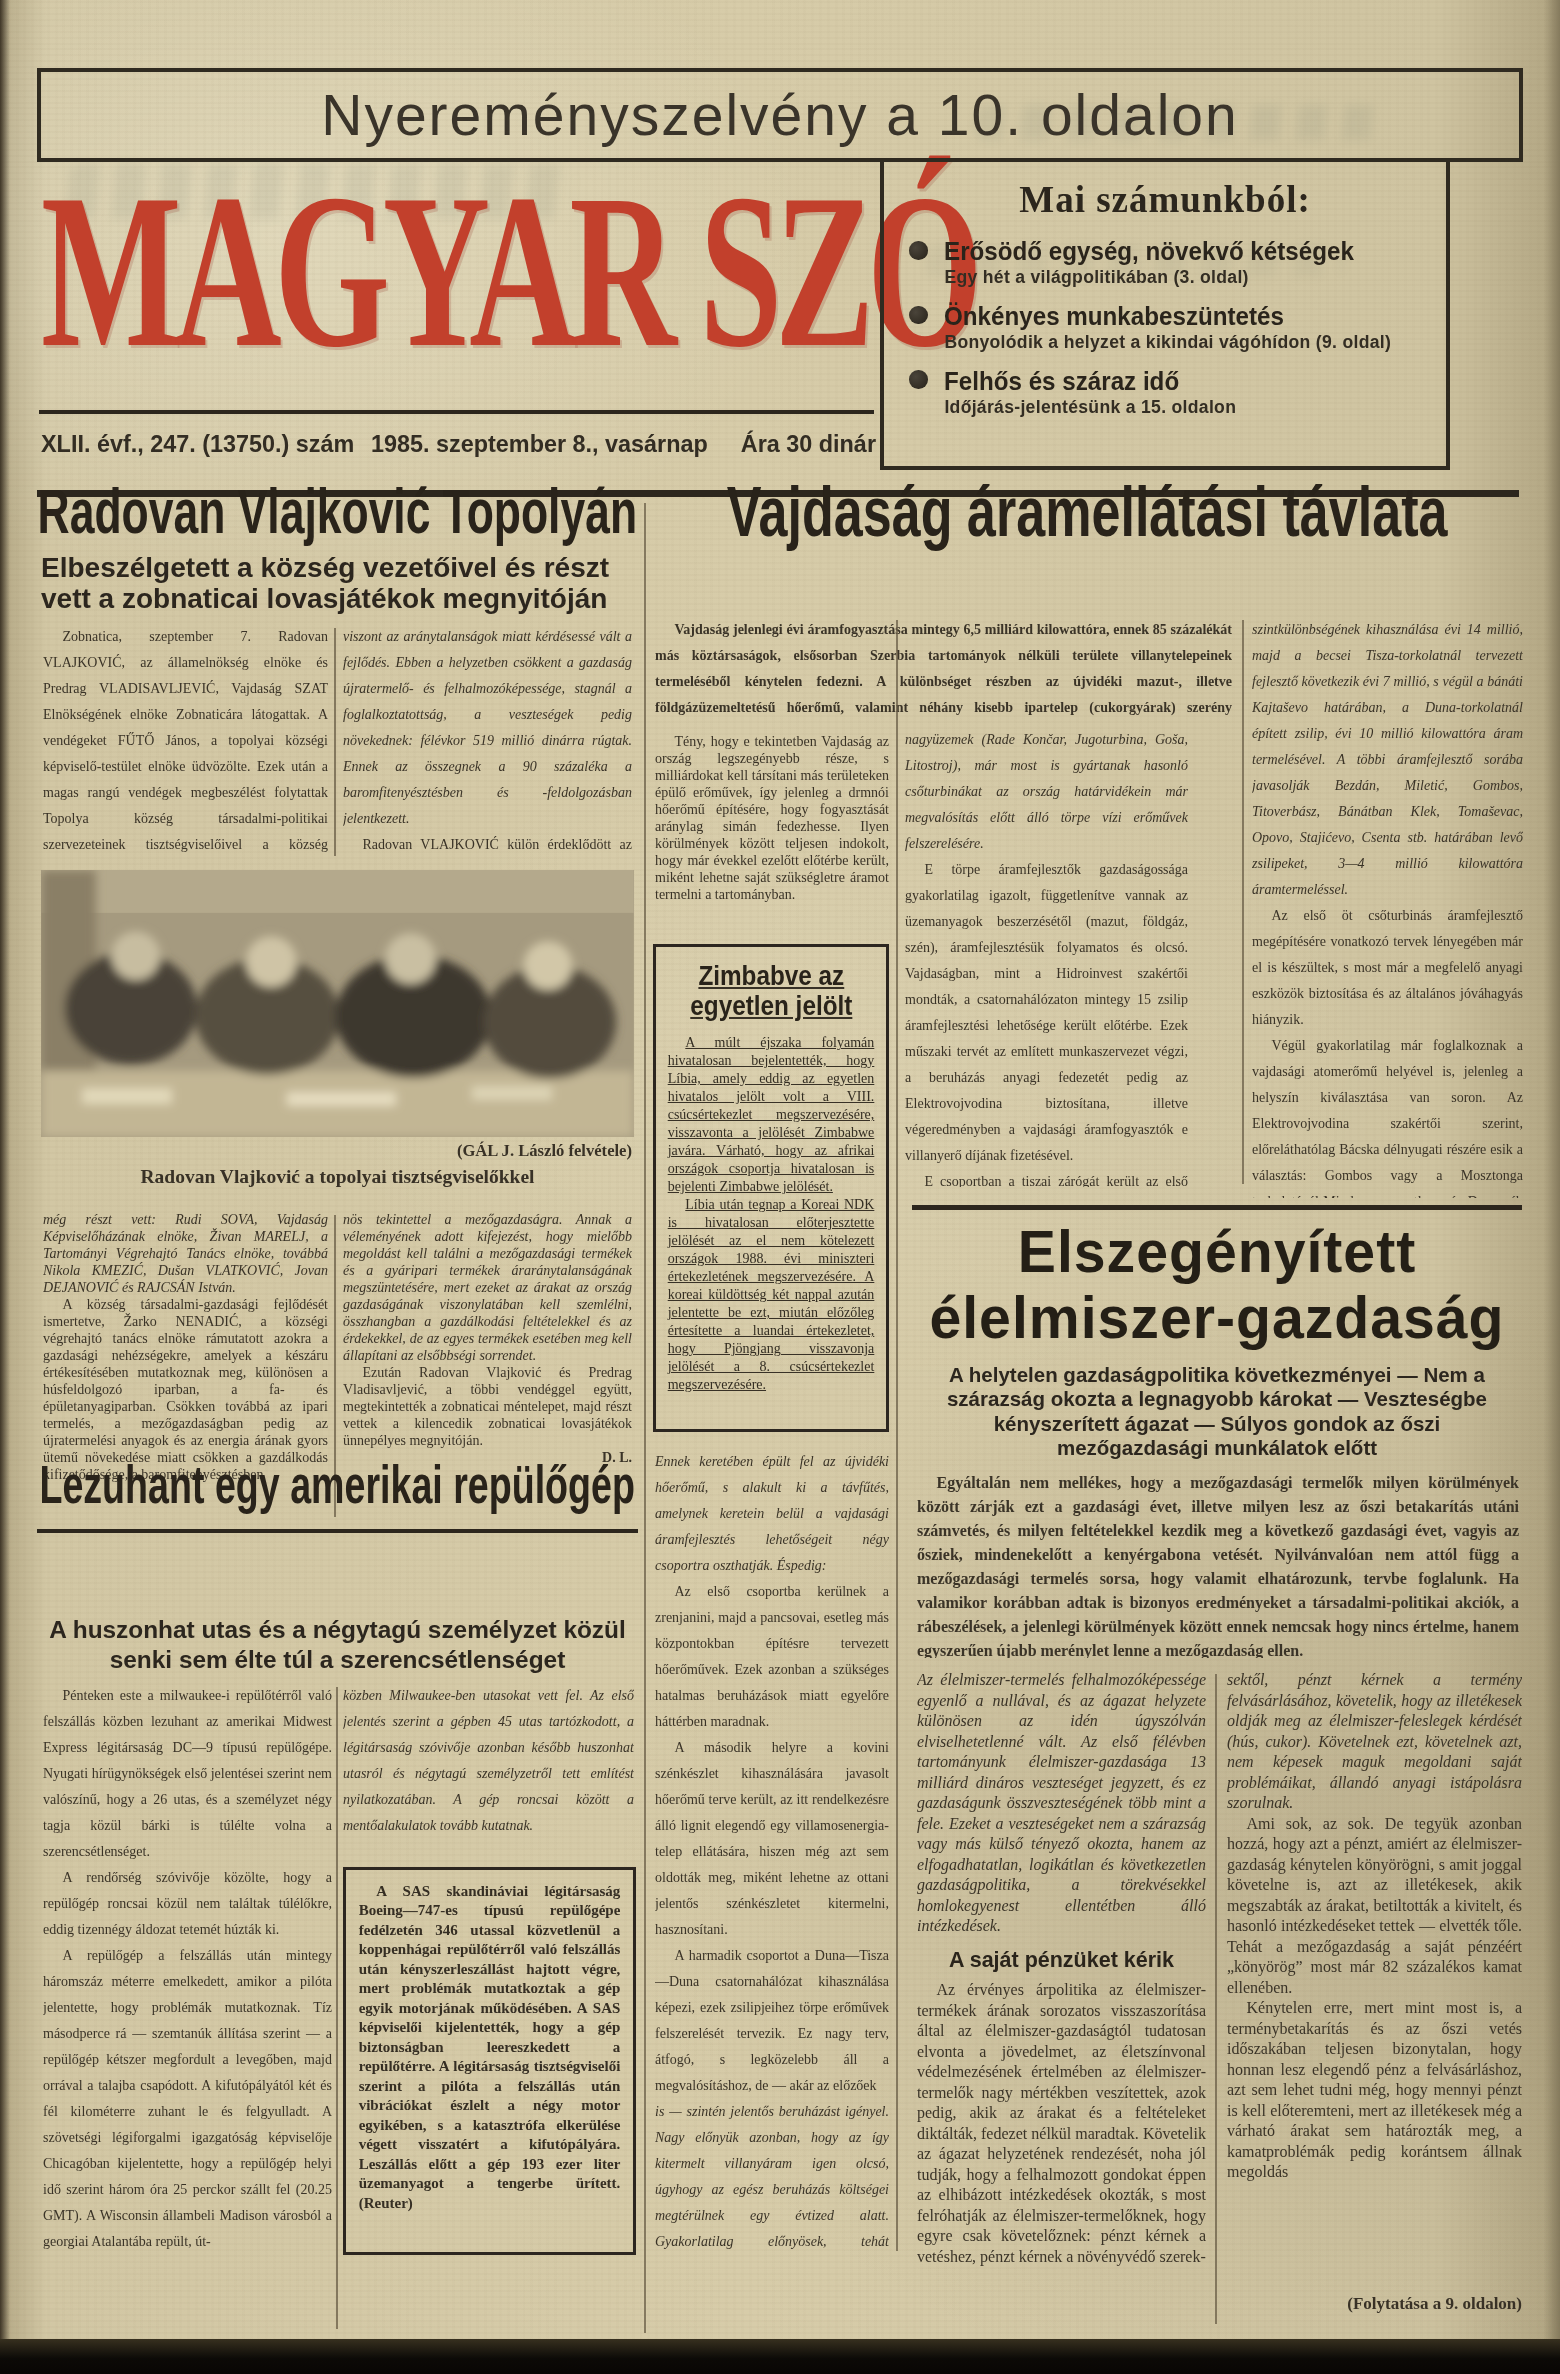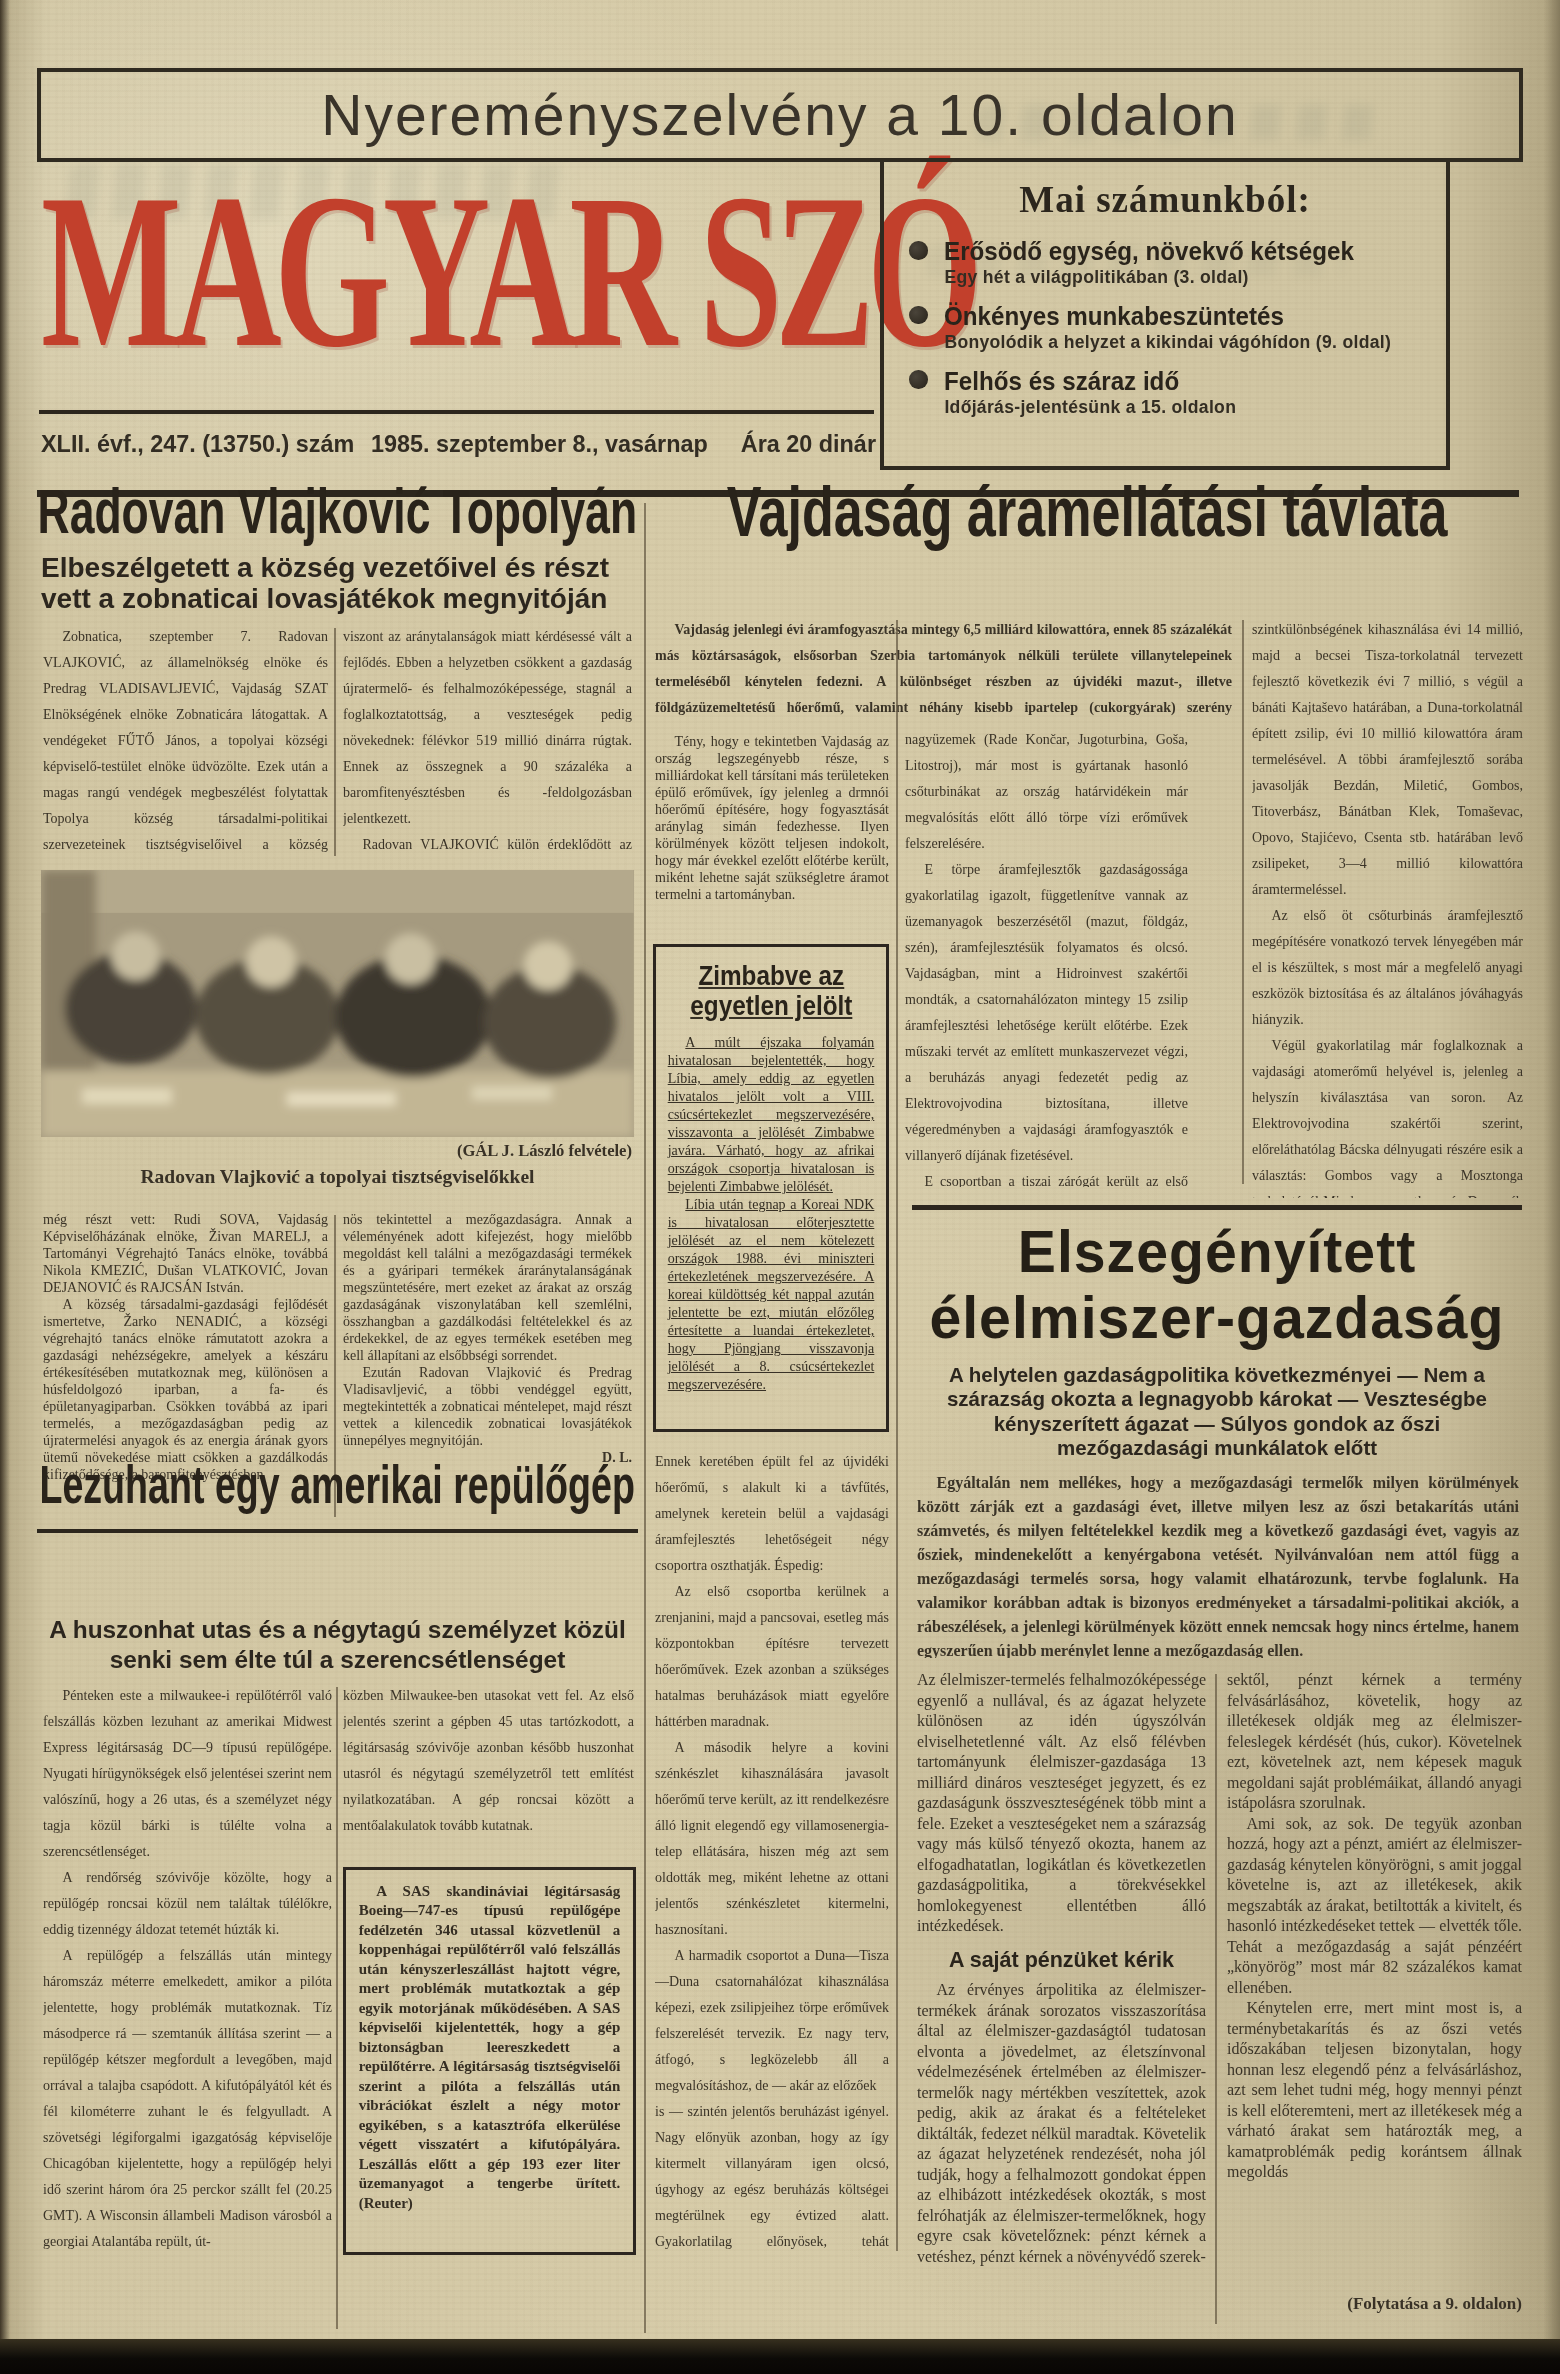--- a/index.html
+++ b/index.html
@@ -68,21 +68,21 @@
   .sub-power{left:659px;top:558px;width:856px;text-align:center;font-family:"Liberation Sans",sans-serif;
     font-weight:bold;font-size:24.4px;line-height:29px;color:#2c261e;}
   .h-crash{left:37px;top:1451px;width:601px;height:66px;}
   .h-crash span{font-size:47px;transform:scale(.8,1.14);}
   .sub-crash{left:43px;top:1615px;width:589px;text-align:center;font-family:"Liberation Sans",sans-serif;
     font-weight:bold;font-size:24.4px;line-height:30px;color:#2c261e;}
 
   
   .bt{font-size:14px;line-height:26px;text-align:justify;overflow:hidden;color:#3a3327;}
   .bt p{margin:0;text-indent:19.5px;}
-  .bt p.cont{text-indent:0;}
+  .bt p.cont{text-indent:0;font-style:italic;}
   .bt-tight{font-size:14px;line-height:17px;}
   .sign{text-align:right;font-weight:bold;text-indent:0 !important;}
 
   .v-col1{left:43px;top:624px;width:285px;height:236px;}
   .v-col2{left:343px;top:624px;width:289px;height:236px;}
   .dv1{left:334px;top:628px;width:2px;height:228px;}
   .photo{left:41px;top:870px;width:593px;height:267px;box-shadow:inset 0 0 27px rgba(40,30,15,.35);}
   .credit{left:234px;top:1141px;width:398px;text-align:right;font-weight:bold;font-size:16.6px;}
   .caption{left:41px;top:1166px;width:593px;text-align:center;font-weight:bold;font-size:19.5px;}
   .v-col3{left:43px;top:1211px;width:285px;height:310px;}
@@ -166,21 +166,21 @@
       <span class="t-dot"></span>
       <div class="t-title">Felhős és száraz idő</div>
       <div class="t-sub">Időjárás-jelentésünk a 15. oldalon</div>
     </div>
   </div>
 
   <div class="abs rule rule-dateline"></div>
   <div class="abs dateline">
     <span class="dl-issue">XLII. évf., 247. (13750.) szám</span>
     <span class="dl-date">1985. szeptember 8., vasárnap</span>
-    <span class="dl-price">Ára 20 dinár</span>
+    <span class="dl-price">Ára 30 dinár</span>
   </div>
   <div class="abs rule rule-main"></div>
 
   <div class="abs vdiv dv-main"></div>
 
   <div class="abs hwrap h-visit">
     <span>Radovan Vlajković Topolyán</span>
   </div>
   <div class="abs sub-visit">Elbeszélgetett a község vezetőivel és részt vett a zobnaticai lovasjátékok megnyitóján</div>
   <div class="abs bt v-col1">

